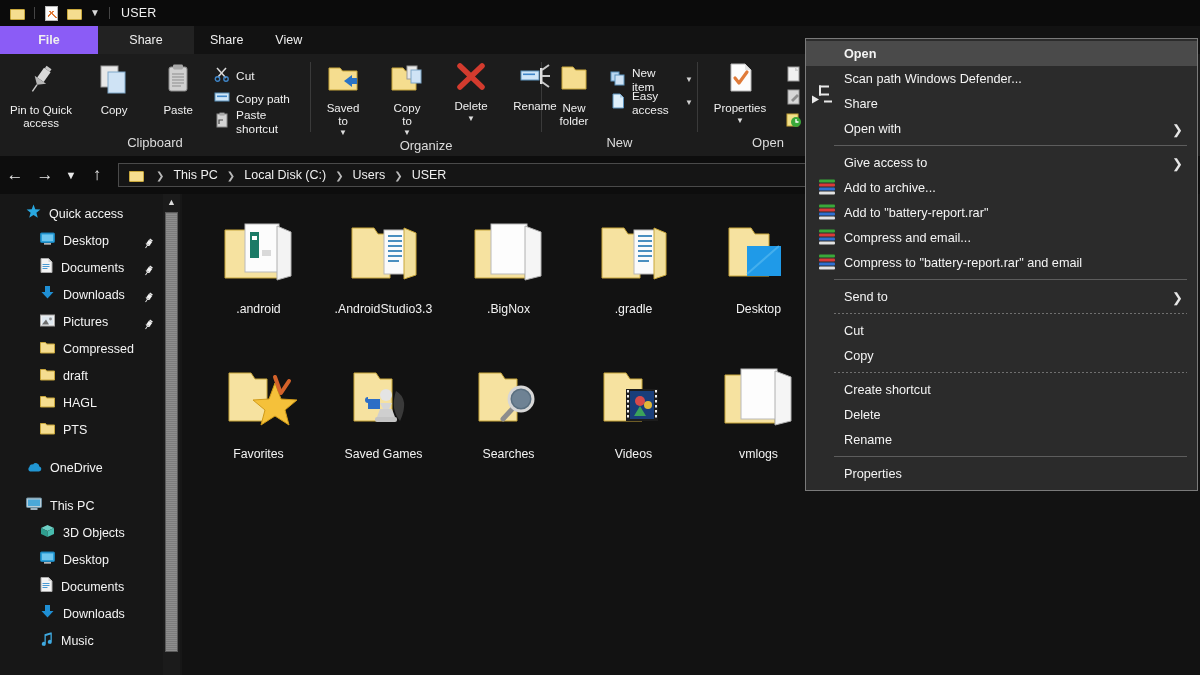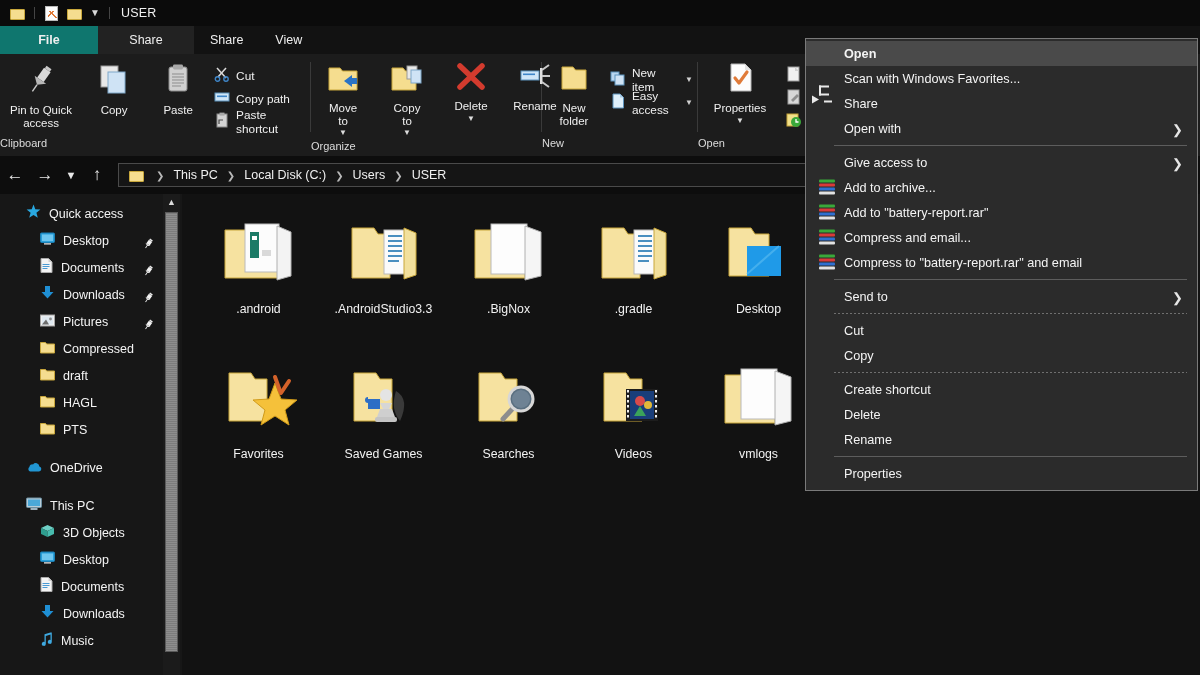--- a/index.html
+++ b/index.html
@@ -22,29 +22,29 @@
     background:
       linear-gradient(45deg, transparent 45%, #e07b39 45%, #e07b39 62%, transparent 62%),
       linear-gradient(-45deg, transparent 60%, #e07b39 60%, #e07b39 74%, transparent 74%);
   }
   .qat-caret{font-size:10px;color:#d8d8d8;margin:0 4px;line-height:1;}
   .title-text{font-size:12.5px;color:#f2f2f2;margin-left:6px;letter-spacing:.2px;}
 
   
   .tabstrip{position:absolute;left:0;top:26px;width:1200px;height:28px;background:#121212;display:flex;align-items:stretch;}
   .tab{display:flex;align-items:center;justify-content:center;font-size:12.5px;color:#efefef;padding:0 16px;cursor:default;}
-  .tab.file{background:#0f766e;font-weight:bold;min-width:66px;}
+  .tab.file{background:#8b5cf6;font-weight:bold;min-width:66px;}
   .tab.active{background:#222222;min-width:64px;}
 
   
   .ribbon{position:absolute;left:0;top:54px;width:1200px;height:102px;background:#1c1c1c;}
   .ribbon-inner{position:relative;height:100%;display:flex;}
   .rgroup{position:relative;height:100%;display:flex;flex-direction:column;}
   .rgroup-body{flex:1;display:flex;align-items:flex-start;padding-top:6px;}
-  .rgroup-label{height:20px;font-size:11px;color:#dcdcdc;line-height:14px;}
+  .rgroup-label{height:20px;font-size:13px;color:#dcdcdc;text-align:center;line-height:14px;}
   .rgroup-div{width:1px;background:#3a3a3a;margin:8px 0 24px 0;}
 
   .bigbtn{width:auto;min-width:52px;display:flex;flex-direction:column;align-items:center;padding:2px 6px;cursor:default;}
   .bigbtn .lbl{font-size:11.5px;color:#f0f0f0;text-align:center;line-height:12.5px;margin-top:4px;white-space:pre-line;}
   .smallcol{display:flex;flex-direction:column;justify-content:flex-start;padding-top:4px;}
   .smallbtn{display:flex;align-items:center;height:23px;padding:0 4px;cursor:default;}
   .smallbtn .lbl{font-size:11.8px;color:#f0f0f0;margin-left:6px;}
   .smallbtn .caret{font-size:8px;color:#d0d0d0;margin-left:5px;}
   .minicaret{font-size:8px;color:#dcdcdc;margin-top:1px;}
 
@@ -217,21 +217,21 @@
       <div class="rgroup" style="width:230px">
         <div class="rgroup-body">
           <div class="bigbtn">
             <span>
               <svg width="34" height="32" viewBox="0 0 34 32">
                 <path d="M3 6 h11 l2.5 3 H31 v19 H3 Z" fill="#f5dd8f" stroke="#c8a63a"></path>
                 <polygon points="26,13 18,19 26,25" fill="#2a73c5"></polygon>
                 <rect x="25" y="16" width="6" height="6" fill="#2a73c5"></rect>
               </svg>
             </span>
-            <span class="lbl">Move
+            <span class="lbl">Saved
 to</span>
             <span class="minicaret">▼</span>
           </div>
           <div class="bigbtn">
             <span>
               <svg width="34" height="32" viewBox="0 0 34 32">
                 <path d="M2 6 h11 l2.5 3 H26 v19 H2 Z" fill="#f5dd8f" stroke="#c8a63a"></path>
                 <rect x="17" y="4" width="10" height="13" fill="#e8e8e8" stroke="#9a9a9a"></rect>
                 <rect x="21" y="8" width="10" height="13" fill="#cfe3f5" stroke="#7fa8c9"></rect>
               </svg>
@@ -786,21 +786,21 @@
   </div>
 
   <div class="ctxmenu">
 
     <div class="ctx-item hl">
       <span class="ctx-lbl">Open</span>
     </div>
 
     <div class="ctx-item">
       <span class="ctx-ic"><span class="defender"></span></span>
-      <span class="ctx-lbl">Scan with Windows Favorites...</span>
+      <span class="ctx-lbl">Scan path Windows Defender...</span>
     </div>
 
     <div class="ctx-item">
       <span class="ctx-ic">
         <span class="shareic"><span class="box"></span><span class="st"></span><span class="ar"></span></span>
       </span>
       <span class="ctx-lbl">Share</span>
     </div>
 
     <div class="ctx-item">

